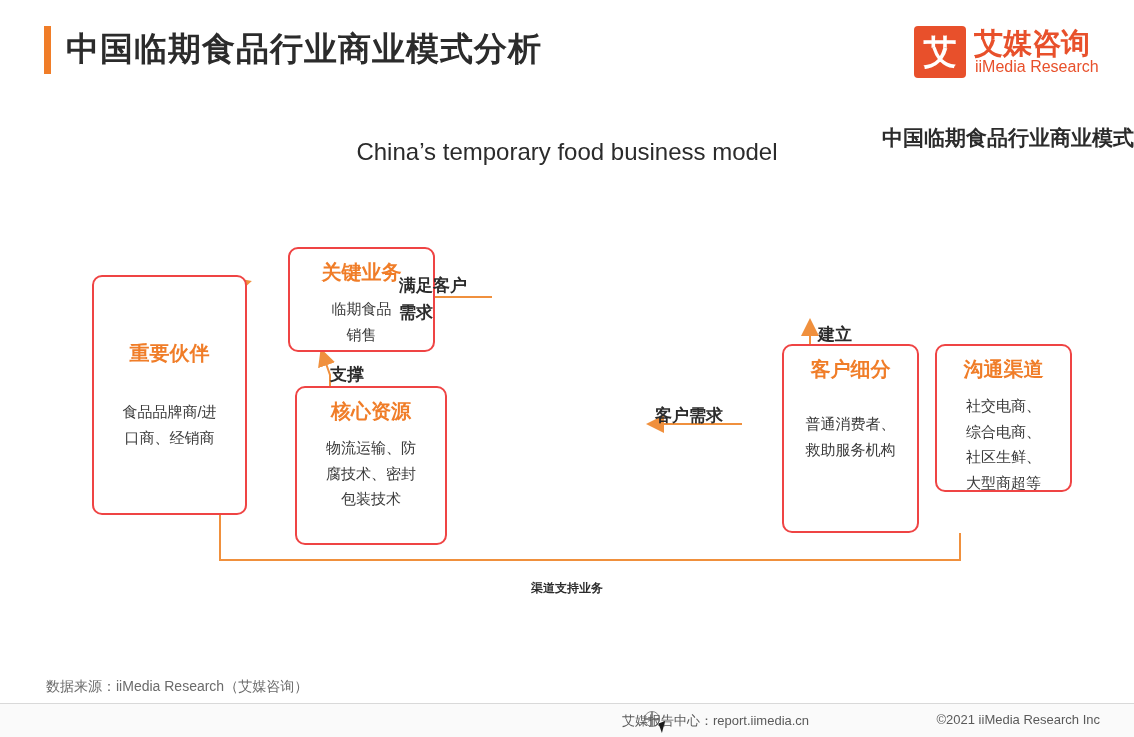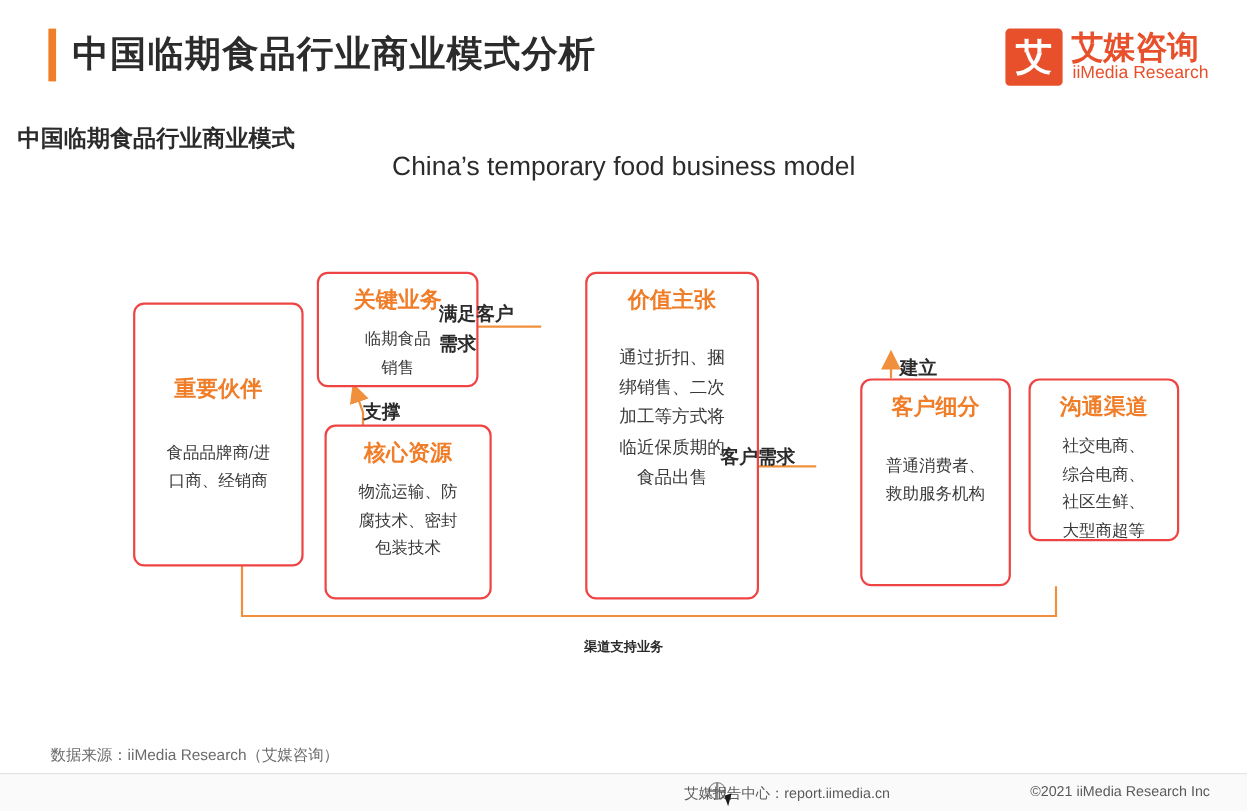--- a/index.html
+++ b/index.html
@@ -35,22 +35,22 @@
     position:absolute; left:60px; top:2px;
     font-size:29px; font-weight:bold; color:#e8502b; white-space:nowrap;
   }
   .logo-en {
     position:absolute; left:61px; top:36px;
     font-size:16px; color:#e8502b; white-space:nowrap;
   }
 
   
   .chart-title-cn {
-    position:absolute; left:0; top:112px; width:1134px;
-    text-align:left; font-size:21px; font-weight:bold; color:#2b2b2b;padding-left:16px;
+    position:absolute; left:0; top:124px; width:1134px;
+    text-align:right; font-size:21px; font-weight:bold; color:#2b2b2b;
   }
   .chart-title-en {
     position:absolute; left:0; top:138px; width:1134px;
     text-align:center; font-size:24px; color:#2b2b2b;
   }
 
   
   .canvas { position:absolute; left:0; top:0; width:1134px; height:737px; }
 
   .node {
@@ -154,47 +154,39 @@
 
     <path d="M742,424 L650,424" stroke="#f0903d" stroke-width="2" fill="none" marker-end="url(#ah)"></path>
 
     <path d="M810,344 L810,322" stroke="#f0903d" stroke-width="2" fill="none" marker-end="url(#ah)"></path>
 
     <path d="M960,533 L960,560 L220,560 L220,450" stroke="#f0903d" stroke-width="2" fill="none" marker-end="url(#ah)"></path>
 
     <path d="M220,290 L248,282" stroke="#f0903d" stroke-width="2" fill="none" marker-end="url(#ah)"></path>
   </svg>
 
-  <div class="node" style="left:81px; top:275px; width:155px; height:240px; justify-content:center;">
+  <div class="node" style="left:52px; top:275px; width:155px; height:240px; justify-content:center;">
     <div class="node-title">重要伙伴</div>
     <div class="node-body" style="white-space:pre-line; margin-top:32px;">食品品牌商/进
 口商、经销商</div>
   </div>
 
   <div class="node" style="left:248px; top:247px; width:147px; height:105px;">
     <div class="node-title">关键业务</div>
     <div class="node-body" style="white-space:pre-line;">临期食品
 销售</div>
   </div>
 
   <div class="node" style="left:255px; top:386px; width:152px; height:159px;">
     <div class="node-title">核心资源</div>
     <div class="node-body" style="white-space:pre-line;">物流运输、防
 腐技术、密封
 包装技术</div>
   </div>
 
-  <div class="node" style="left:492px; top:247px; width:158px; height:298px;">
-    <div class="node-title">价值主张</div>
-    <div class="node-body big" style="white-space:pre-line; margin-top:26px;">通过折扣、捆
-绑销售、二次
-加工等方式将
-临近保质期的
-食品出售</div>
-  </div>
 
 
   <div class="node" style="left:742px; top:344px; width:137px; height:189px;">
     <div class="node-title">客户细分</div>
     <div class="node-body" style="white-space:pre-line; margin-top:28px;">普通消费者、
 救助服务机构</div>
   </div>
 
   <div class="node" style="left:895px; top:344px; width:137px; height:148px;">
     <div class="node-title">沟通渠道</div>

